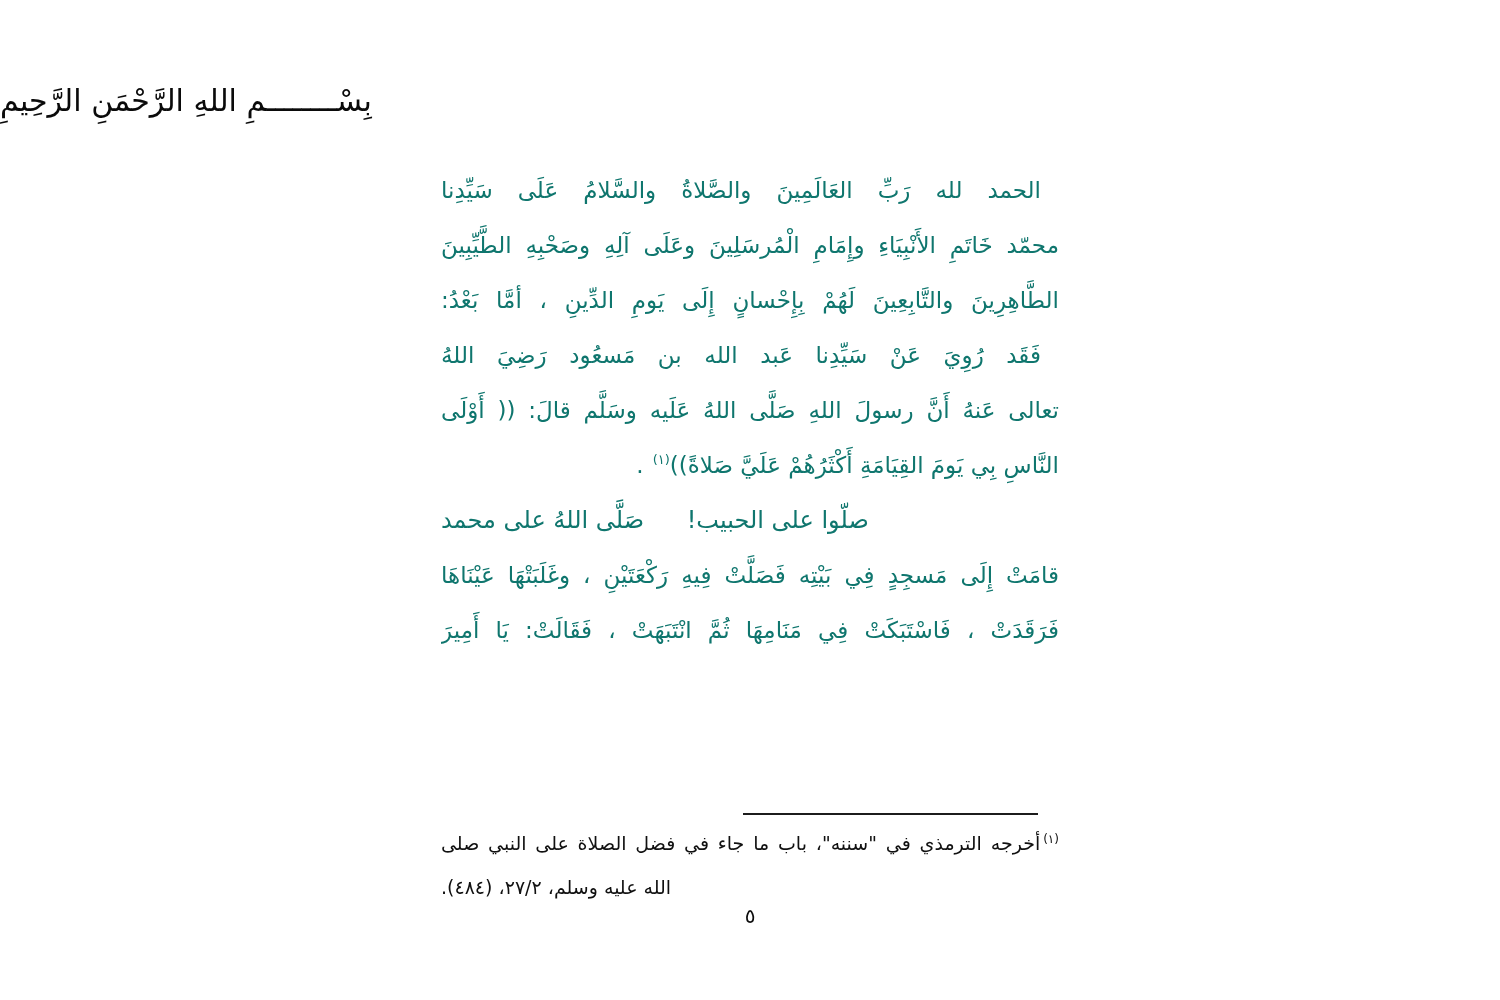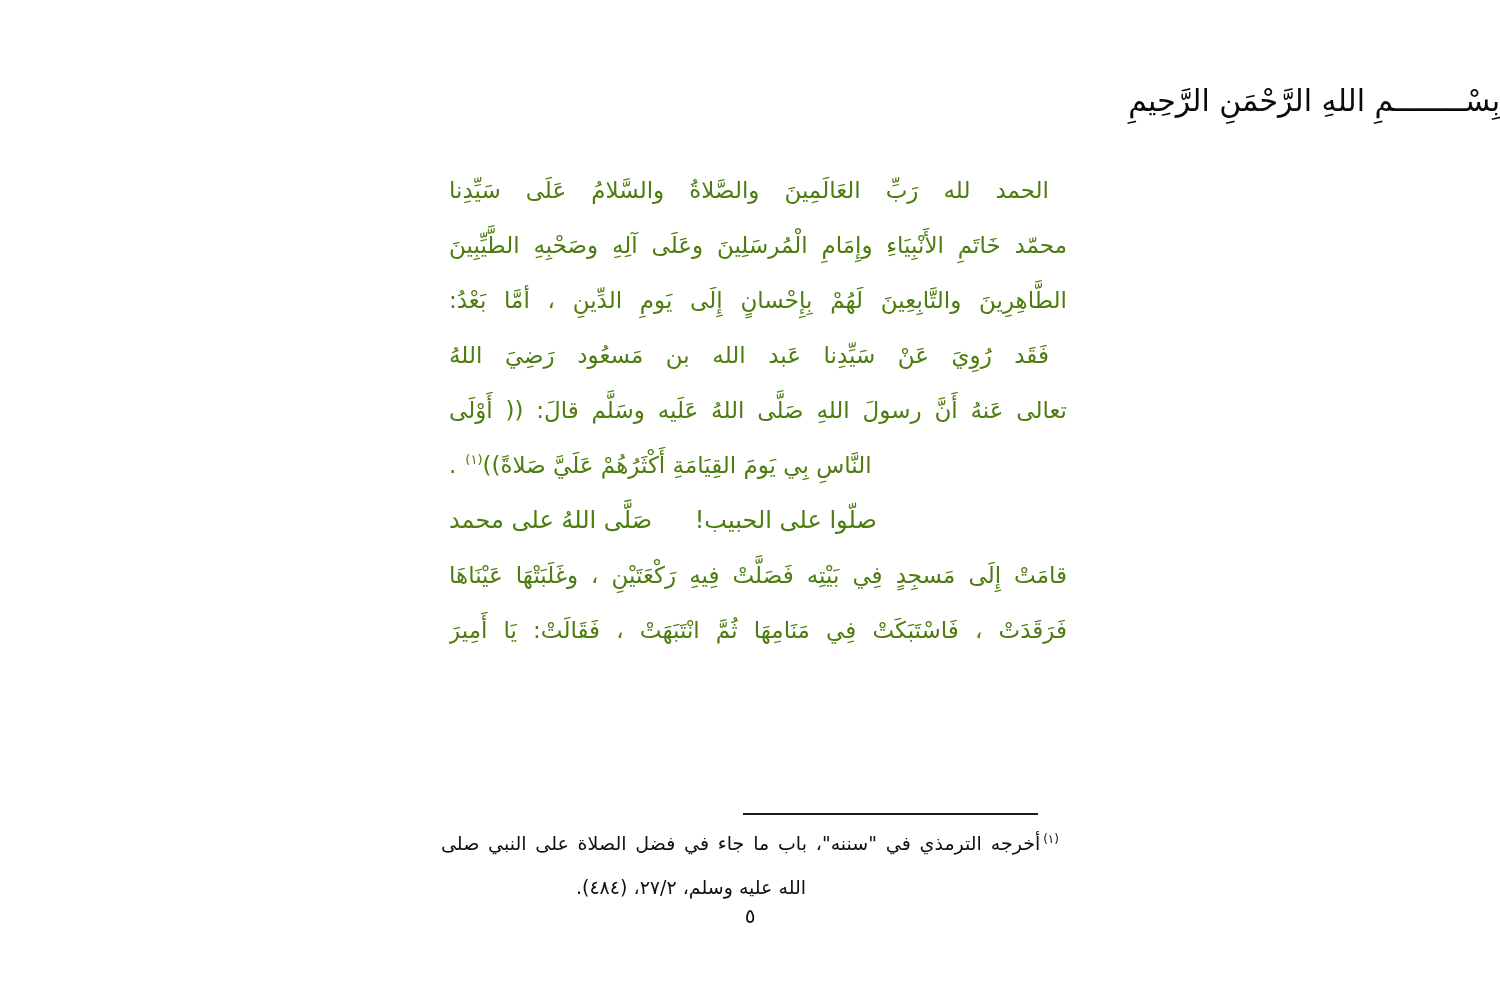--- a/index.html
+++ b/index.html
@@ -13,40 +13,39 @@
     position: relative;
     width: 1500px; height: 1000px;
     background: #ffffff;
     color: #0c0c0c;
   }
   
   .bismillah {
     position: absolute;
     top: 58px; left: 0; width: 100%;
     height: 85px; line-height: 85px;
-    text-align: right;
+    text-align: left;
     direction: rtl;
     font-size: 30px;
     color: #0a0a0a;
     letter-spacing: 0px;
   }
   
   .main {
     position: absolute;
     top: 163px; left: 441px; width: 618px;
     direction: rtl;
     font-size: 23px;
     line-height: 55px;
-    color: #4d7c0f;
-    margin-left: 8px;
+    color: #0f766e;
   }
   .line { height: 55px; overflow: hidden; }
   .justify { text-align: justify; text-align-last: justify; -moz-text-align-last: justify; }
   .indent { padding-right: 18px; }
-  .right { text-align: left; }
+  .right { text-align: right; }
   .bold { font-weight: normal; }
   .salutation {
     text-align: left;
     padding-right: 43px;
     font-size: 24px;
   }
   .salutation .bold:first-child { margin-left: 35px; }
   sup.fnref {
     font-size: 13px;
     line-height: 0;
@@ -62,21 +61,21 @@
   }
   .footnote {
     position: absolute;
     top: 821px; left: 441px; width: 618px;
     direction: rtl;
     font-size: 19px;
     line-height: 44px;
     color: #101010;
   }
   .fn-line { height: 44px; overflow: hidden; }
-  .fn-line-2 { text-align: center; padding-right: 118px; }
+  .fn-line-2 { text-align: left; padding-right: 118px; }
   sup.fnmark {
     font-size: 12px;
     line-height: 0;
     vertical-align: 7px;
     margin-left: 3px;
   }
   .page-number {
     position: absolute;
     top: 900px; left: 441px; width: 618px;
     text-align: center;

